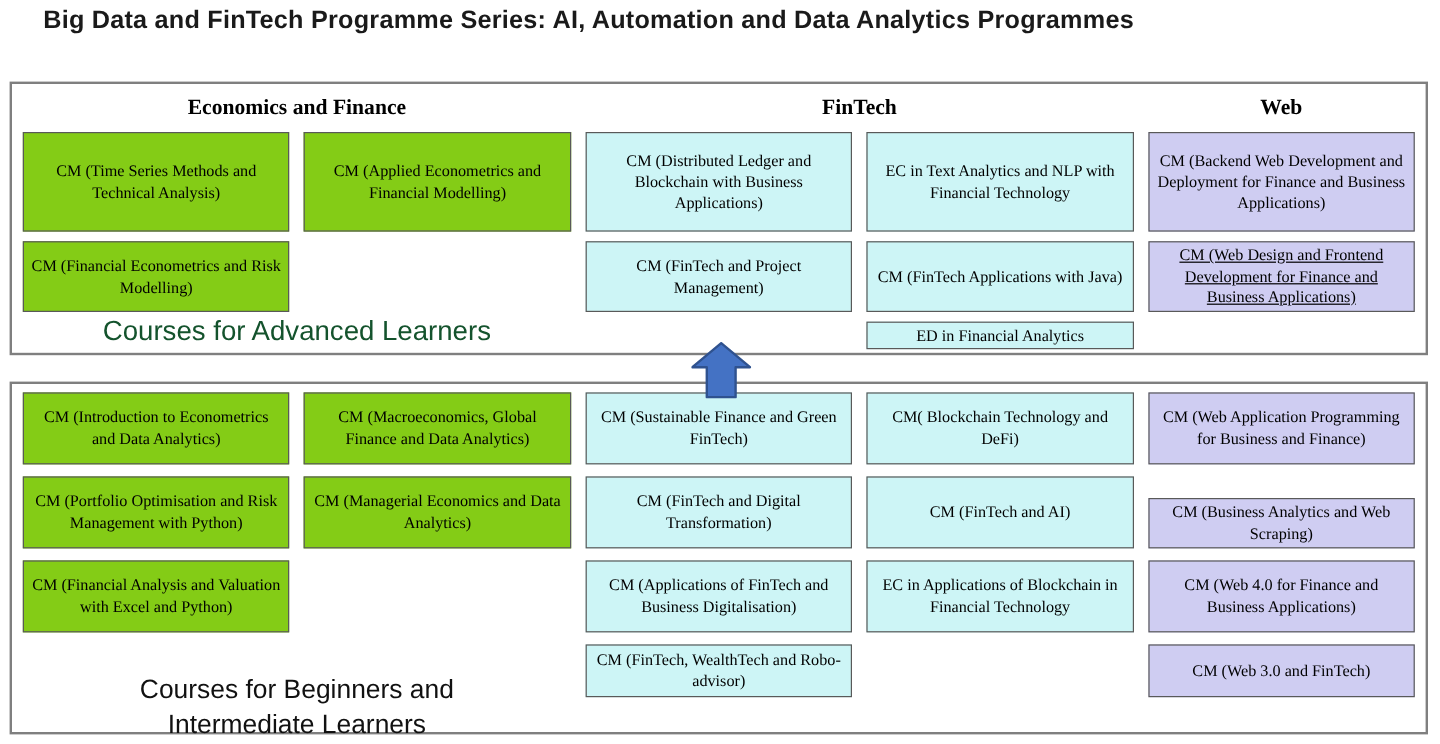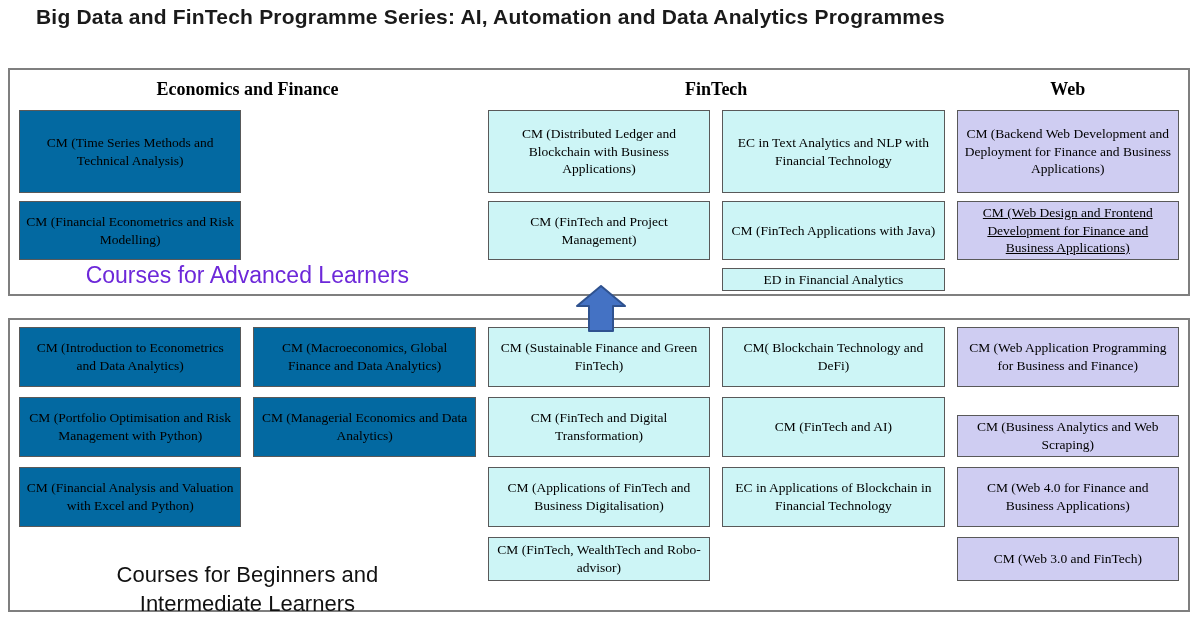--- a/index.html
+++ b/index.html
@@ -29,28 +29,28 @@
   .col-header{
     font-size:18px;font-weight:bold;color:#000;
     display:flex;align-items:center;justify-content:center;text-align:center;
   }
   .course{
     border:1.5px solid #595959;box-sizing:border-box;
     display:flex;align-items:center;justify-content:center;
     text-align:center;font-size:13.5px;line-height:1.3;color:#000;
     padding:2px 6px;
   }
-  .econ{background:#0369a1;}
+  .econ{background:#84cc16;}
   .fint{background:#cdf5f6;}
   .web{background:#cfcdf2;}
   .caption{
     font-family:"Liberation Sans","DejaVu Sans",sans-serif;
     display:flex;align-items:center;justify-content:center;text-align:center;
   }
-  .caption.advanced-cap{color:#6d28d9;font-size:23px;grid-column:1/3;grid-row:4;margin-top:-8px;}
+  .caption.advanced-cap{color:#14532d;font-size:23px;grid-column:1/3;grid-row:4;margin-top:-8px;}
   .caption.beginner-cap{
     color:#111;font-size:22px;line-height:29px;grid-column:1/3;grid-row:4/6;
     align-items:flex-start;padding-top:2px;
   }
   .beginner-cap .cap-inner{max-width:300px;margin-top:21px;}
   
   .a-h-econ{grid-column:1/3;grid-row:1;}
   .a-h-fint{grid-column:3/5;grid-row:1;}
   .a-h-web{grid-column:5/6;grid-row:1;}
   .a-r1c1{grid-column:1;grid-row:2;}
@@ -88,20 +88,21 @@
 <div class="canvas">
 
   <div class="page-title">Big Data and FinTech Programme Series: AI, Automation and Data Analytics Programmes</div>
 
   <div class="section advanced">
     <div class="col-header a-h-econ">Economics and Finance</div>
     <div class="col-header a-h-fint">FinTech</div>
     <div class="col-header a-h-web">Web</div>
 
     <div class="course econ a-r1c1">CM (Time Series Methods and Technical Analysis)</div>
+    <div class="course econ a-r1c2">CM (Applied Econometrics and Financial Modelling)</div>
     <div class="course fint a-r1c3">CM (Distributed Ledger and Blockchain with Business Applications)</div>
     <div class="course fint a-r1c4">EC in Text Analytics and NLP with Financial Technology</div>
     <div class="course web a-r1c5">CM (Backend Web Development and Deployment for Finance and Business Applications)</div>
 
     <div class="course econ a-r2c1">CM (Financial Econometrics and Risk Modelling)</div>
     <div class="course fint a-r2c3">CM (FinTech and Project Management)</div>
     <div class="course fint a-r2c4">CM (FinTech Applications with Java)</div>
     <div class="course web a-r2c5">CM (Web Design and Frontend Development for Finance and Business Applications)</div>
 
     <div class="caption advanced-cap">Courses for Advanced Learners</div>

